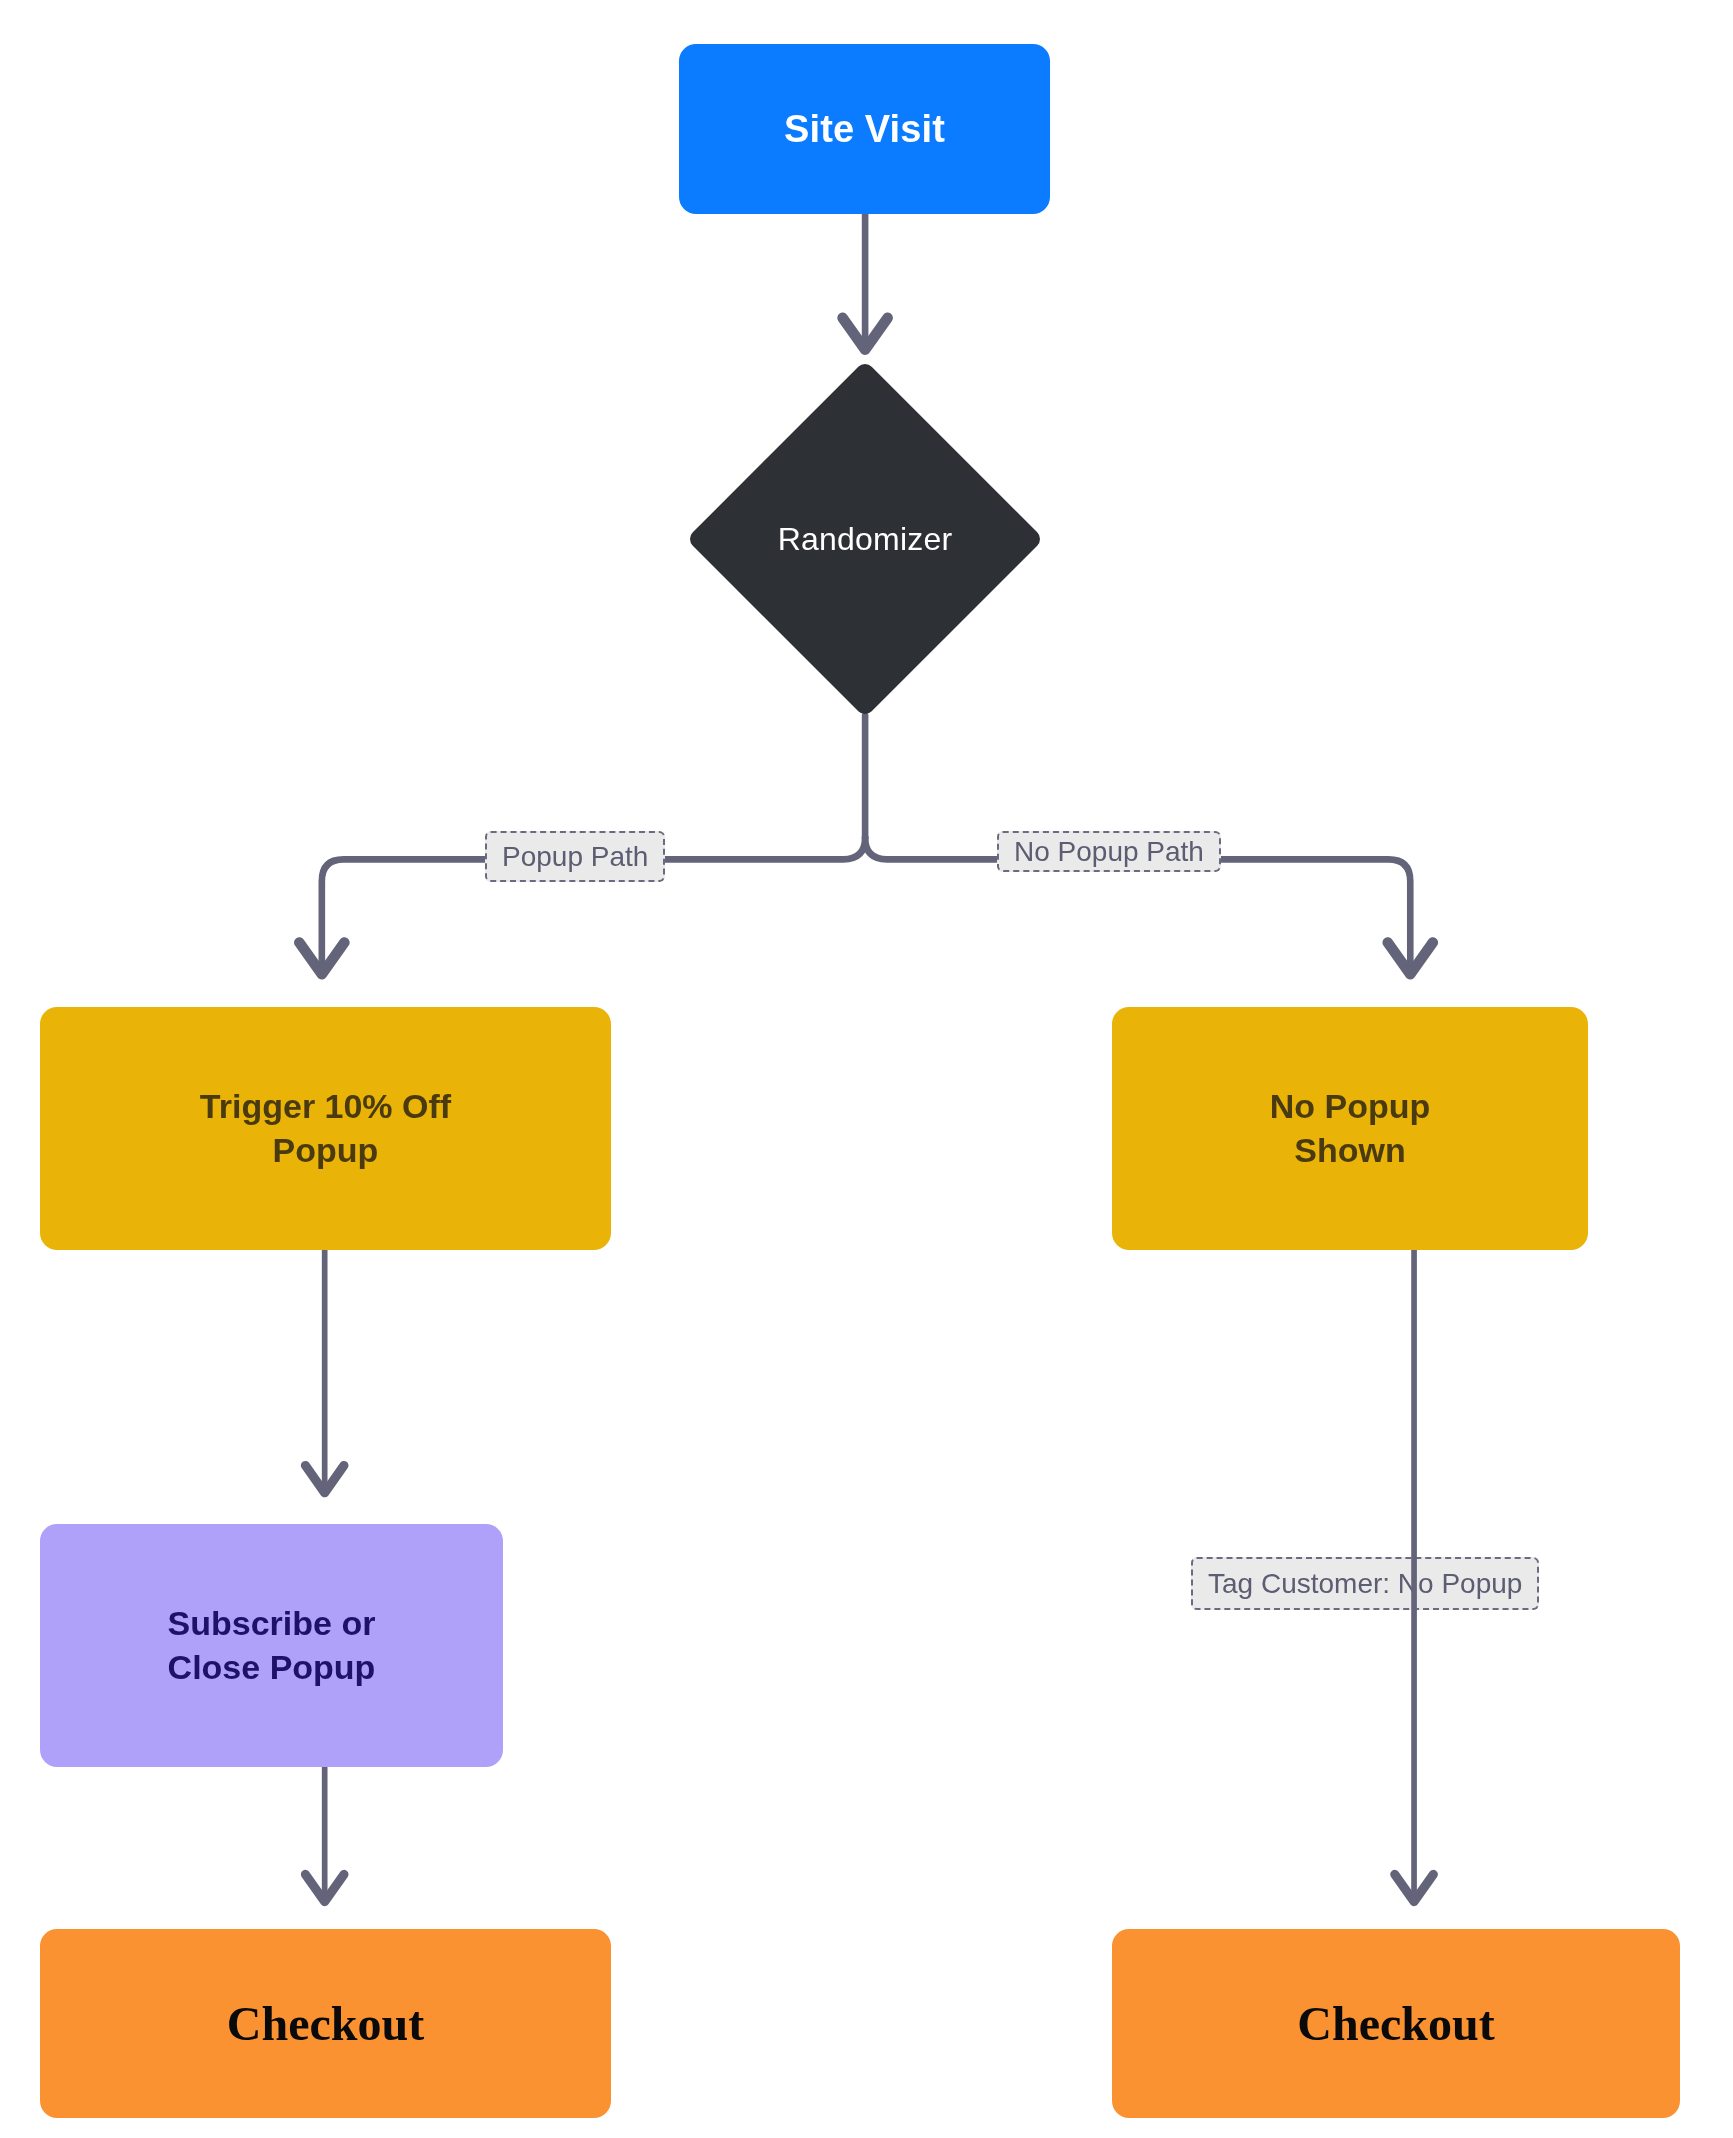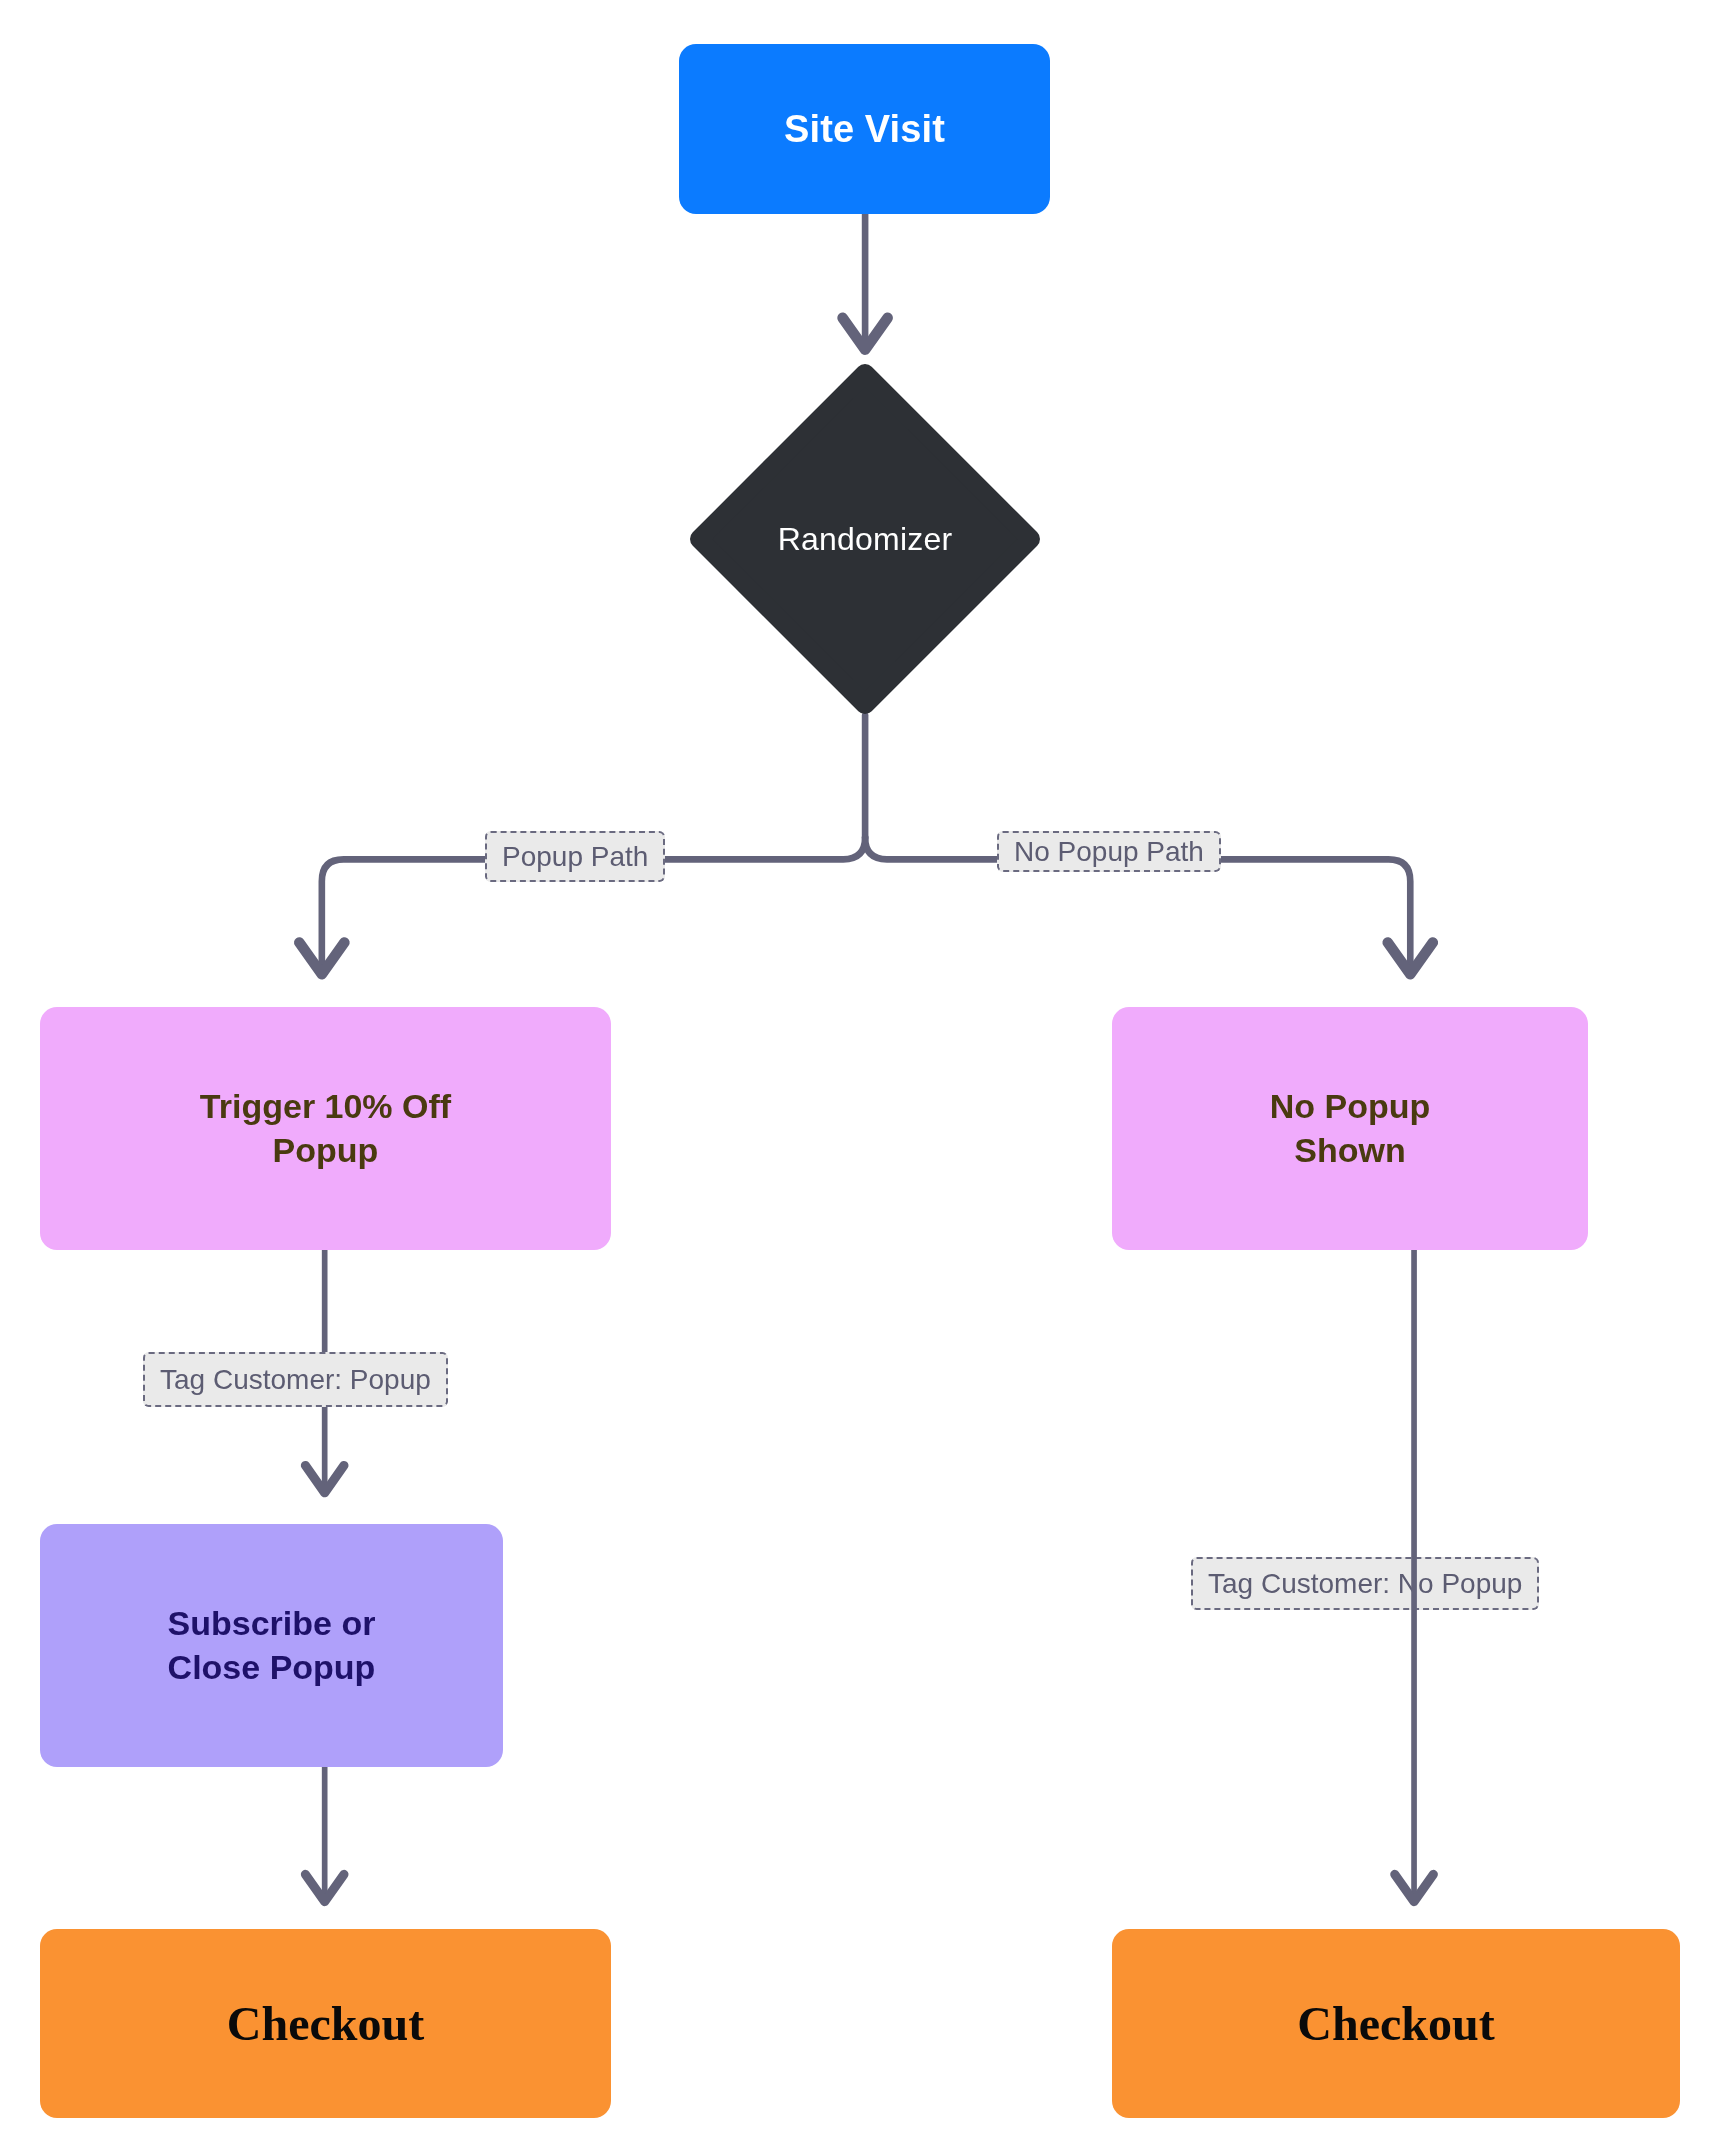--- a/index.html
+++ b/index.html
@@ -46,21 +46,21 @@
   .node-blue {
     background: #0B7BFF;
     color: #ffffff;
   }
   .node-blue .node-label {
     font-size: 38px;
     font-weight: bold;
     letter-spacing: 0.1px;
   }
   .node-yellow {
-    background: #f0abfc;
+    background: #eab308;
     color: #4A3A10;
   }
   .node-yellow .node-label {
     font-size: 34px;
     font-weight: bold;
   }
   .node-purple {
     background: #AFA0FA;
     color: #1E1169;
   }
@@ -185,22 +185,19 @@
   </div>
 
   <div class="edge-label" style="left:485px; top:831px; height:51px;">
     <span>Popup Path</span>
   </div>
 
   <div class="edge-label" style="left:997px; top:831px; height:41px;">
     <span>No Popup Path</span>
   </div>
 
-  <div class="edge-label" style="left:143px; top:1352px; height:55px;">
-    <span>Tag Customer: Popup</span>
-  </div>
 
   <div class="edge-label under-line" style="left:1191px; top:1557px; height:53px;">
     <span>Tag Customer: No Popup</span>
   </div>
 
 </div>
 
 
 </body></html>

